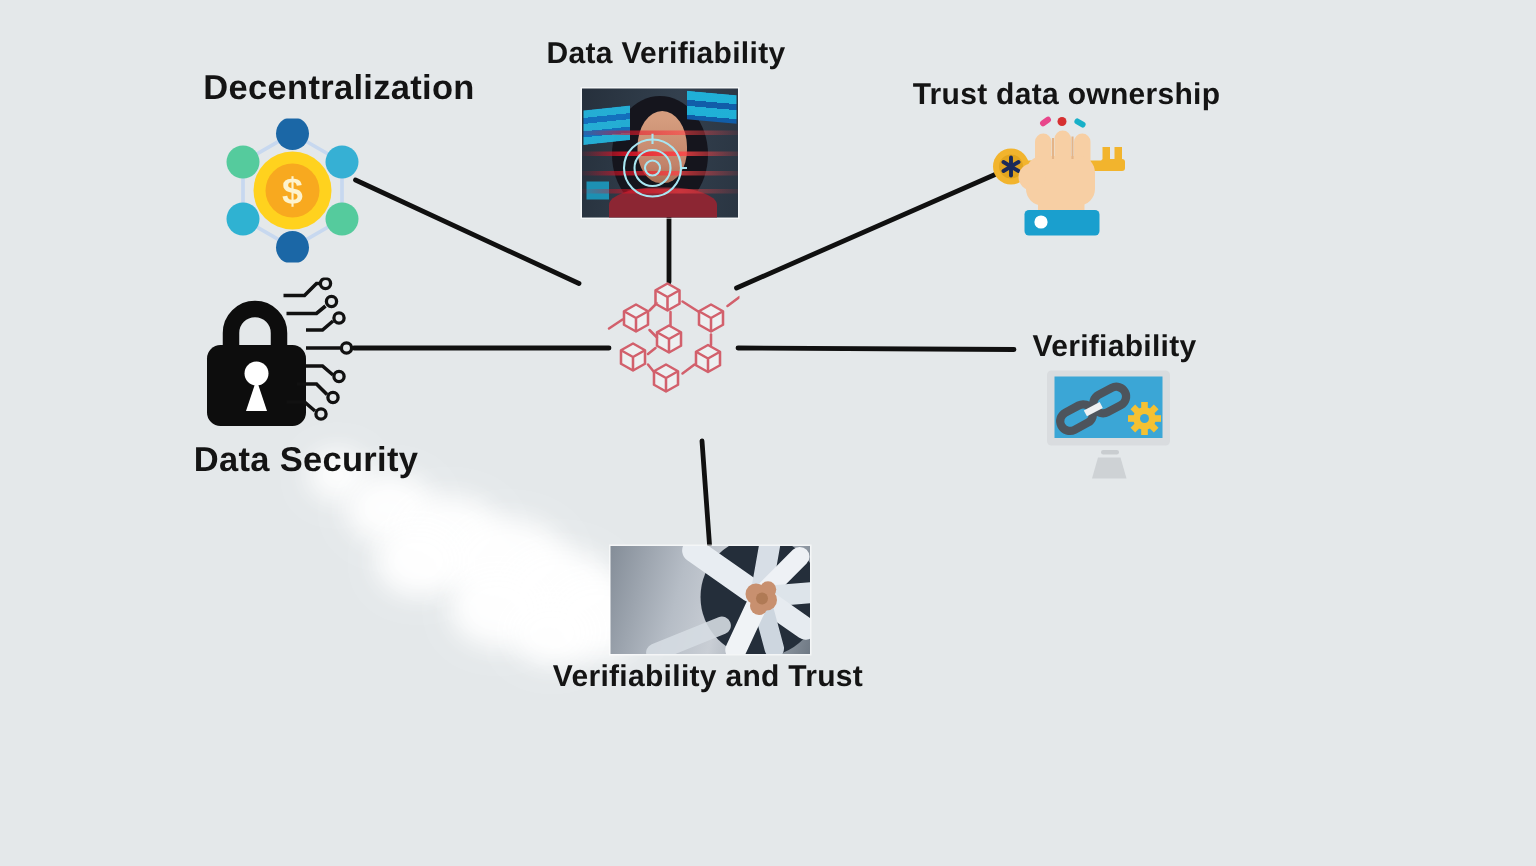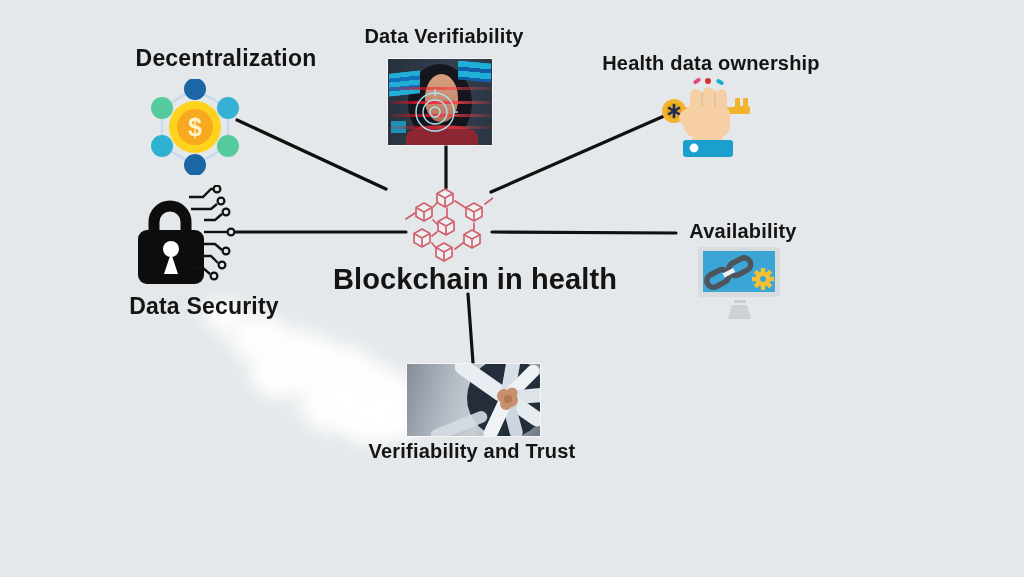--- a/index.html
+++ b/index.html
@@ -93,21 +93,20 @@
     </g>
     <use href="#cube" x="33" y="5"></use>
     <use href="#cube" x="12" y="19"></use>
     <use href="#cube" x="62" y="19"></use>
     <use href="#cube" x="34" y="33"></use>
     <use href="#cube" x="10" y="45"></use>
     <use href="#cube" x="60" y="46"></use>
     <use href="#cube" x="32" y="59"></use>
   </svg>
 
-  <div class="label lblCenter" style="left:475px;top:263px;">Blockchain in health</div>
 
   <div class="label lbl23" style="left:206px;top:45px;margin-left:20px;">Decentralization</div>
   <svg class="abs" style="left:147px;top:79px;z-index:4;" width="96" height="96" viewBox="0 0 96 96">
     <polygon points="48,10 81,29 81,67 48,86 15,67 15,29" fill="none" stroke="#c7d8ef" stroke-width="2.5"></polygon>
     <circle cx="48" cy="48" r="26" fill="#ffd21e"></circle>
     <circle cx="48" cy="48" r="18" fill="#f8a91f"></circle>
     <text x="48" y="57" text-anchor="middle" font-size="25" font-weight="bold" fill="#fdf3cd" font-family="Liberation Sans, sans-serif">$</text>
     <circle cx="48" cy="10" r="11" fill="#1b67a6"></circle>
     <circle cx="81" cy="29" r="11" fill="#36b0d4"></circle>
     <circle cx="81" cy="67" r="11" fill="#55cb9d"></circle>
@@ -132,21 +131,21 @@
       <g fill="none" stroke="#a8e6f2" stroke-width="1.4">
         <circle cx="23" cy="23" r="19"></circle>
         <circle cx="23" cy="23" r="12"></circle>
         <circle cx="23" cy="23" r="5"></circle>
         <line x1="23" y1="0" x2="23" y2="7"></line>
         <line x1="42" y1="23" x2="46" y2="23"></line>
       </g>
     </svg>
   </div>
 
-  <div class="label lbl24" style="left:711px;top:52px;">Health data ownership</div>
+  <div class="label lbl24" style="left:711px;top:52px;">Trust data ownership</div>
   <svg class="abs" style="left:650px;top:76px;z-index:4;" width="112" height="92" viewBox="0 0 112 92">
 
     <rect x="43" y="3" width="8" height="4" rx="2" fill="#e8468b" transform="rotate(-35 47 5)"></rect>
     <circle cx="58" cy="5" r="3" fill="#d63031"></circle>
     <rect x="66" y="4" width="8" height="4" rx="2" fill="#18b0c8" transform="rotate(30 70 6)"></rect>
 
     <rect x="27" y="31" width="68" height="7" rx="3" fill="#f2b42d"></rect>
     <rect x="85" y="22" width="5" height="12" fill="#f2b42d"></rect>
     <rect x="93" y="22" width="5" height="12" fill="#f2b42d"></rect>
     <rect x="84" y="30" width="16" height="8" rx="2" fill="#f2b42d"></rect>
@@ -196,21 +195,21 @@
       <circle cx="88" cy="16" r="3.4"></circle>
       <circle cx="93" cy="27" r="3.4"></circle>
       <circle cx="98" cy="47" r="3.4"></circle>
       <circle cx="93" cy="66" r="3.4"></circle>
       <circle cx="89" cy="80" r="3.4"></circle>
       <circle cx="81" cy="91" r="3.4"></circle>
     </g>
   </svg>
   <div class="label lbl23" style="left:204px;top:293px;">Data Security</div>
 
-  <div class="label lbl24" style="left:743px;top:220px;">Availability</div>
+  <div class="label lbl24" style="left:743px;top:220px;">Verifiability</div>
   <svg class="abs" style="left:694px;top:244px;z-index:4;" width="92" height="80" viewBox="0 0 92 80">
     <rect x="4" y="3" width="82" height="50" rx="3" fill="#d9dcdf"></rect>
     <rect x="9" y="7" width="72" height="41" fill="#3ba6d6"></rect>
 
     <g transform="rotate(-28 35 29)">
       <rect x="11" y="22" width="23" height="13" rx="6.5" fill="none" stroke="#4d545c" stroke-width="5.5"></rect>
       <rect x="36" y="22" width="23" height="13" rx="6.5" fill="none" stroke="#4d545c" stroke-width="5.5"></rect>
       <rect x="29" y="26.5" width="12" height="4.5" fill="#eef1f3"></rect>
     </g>
 

